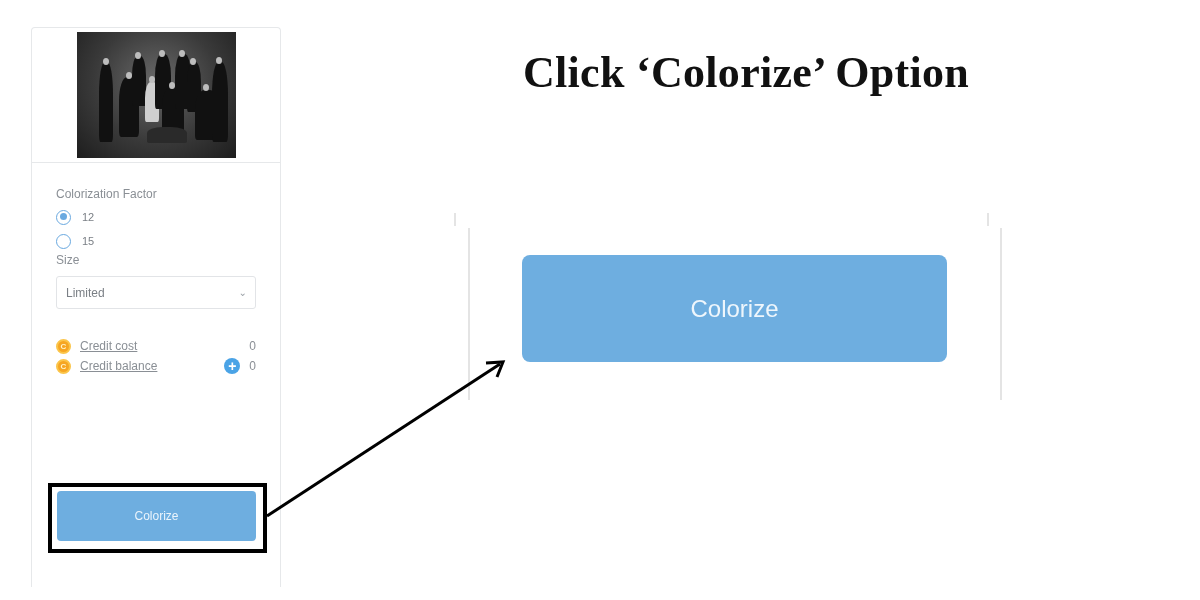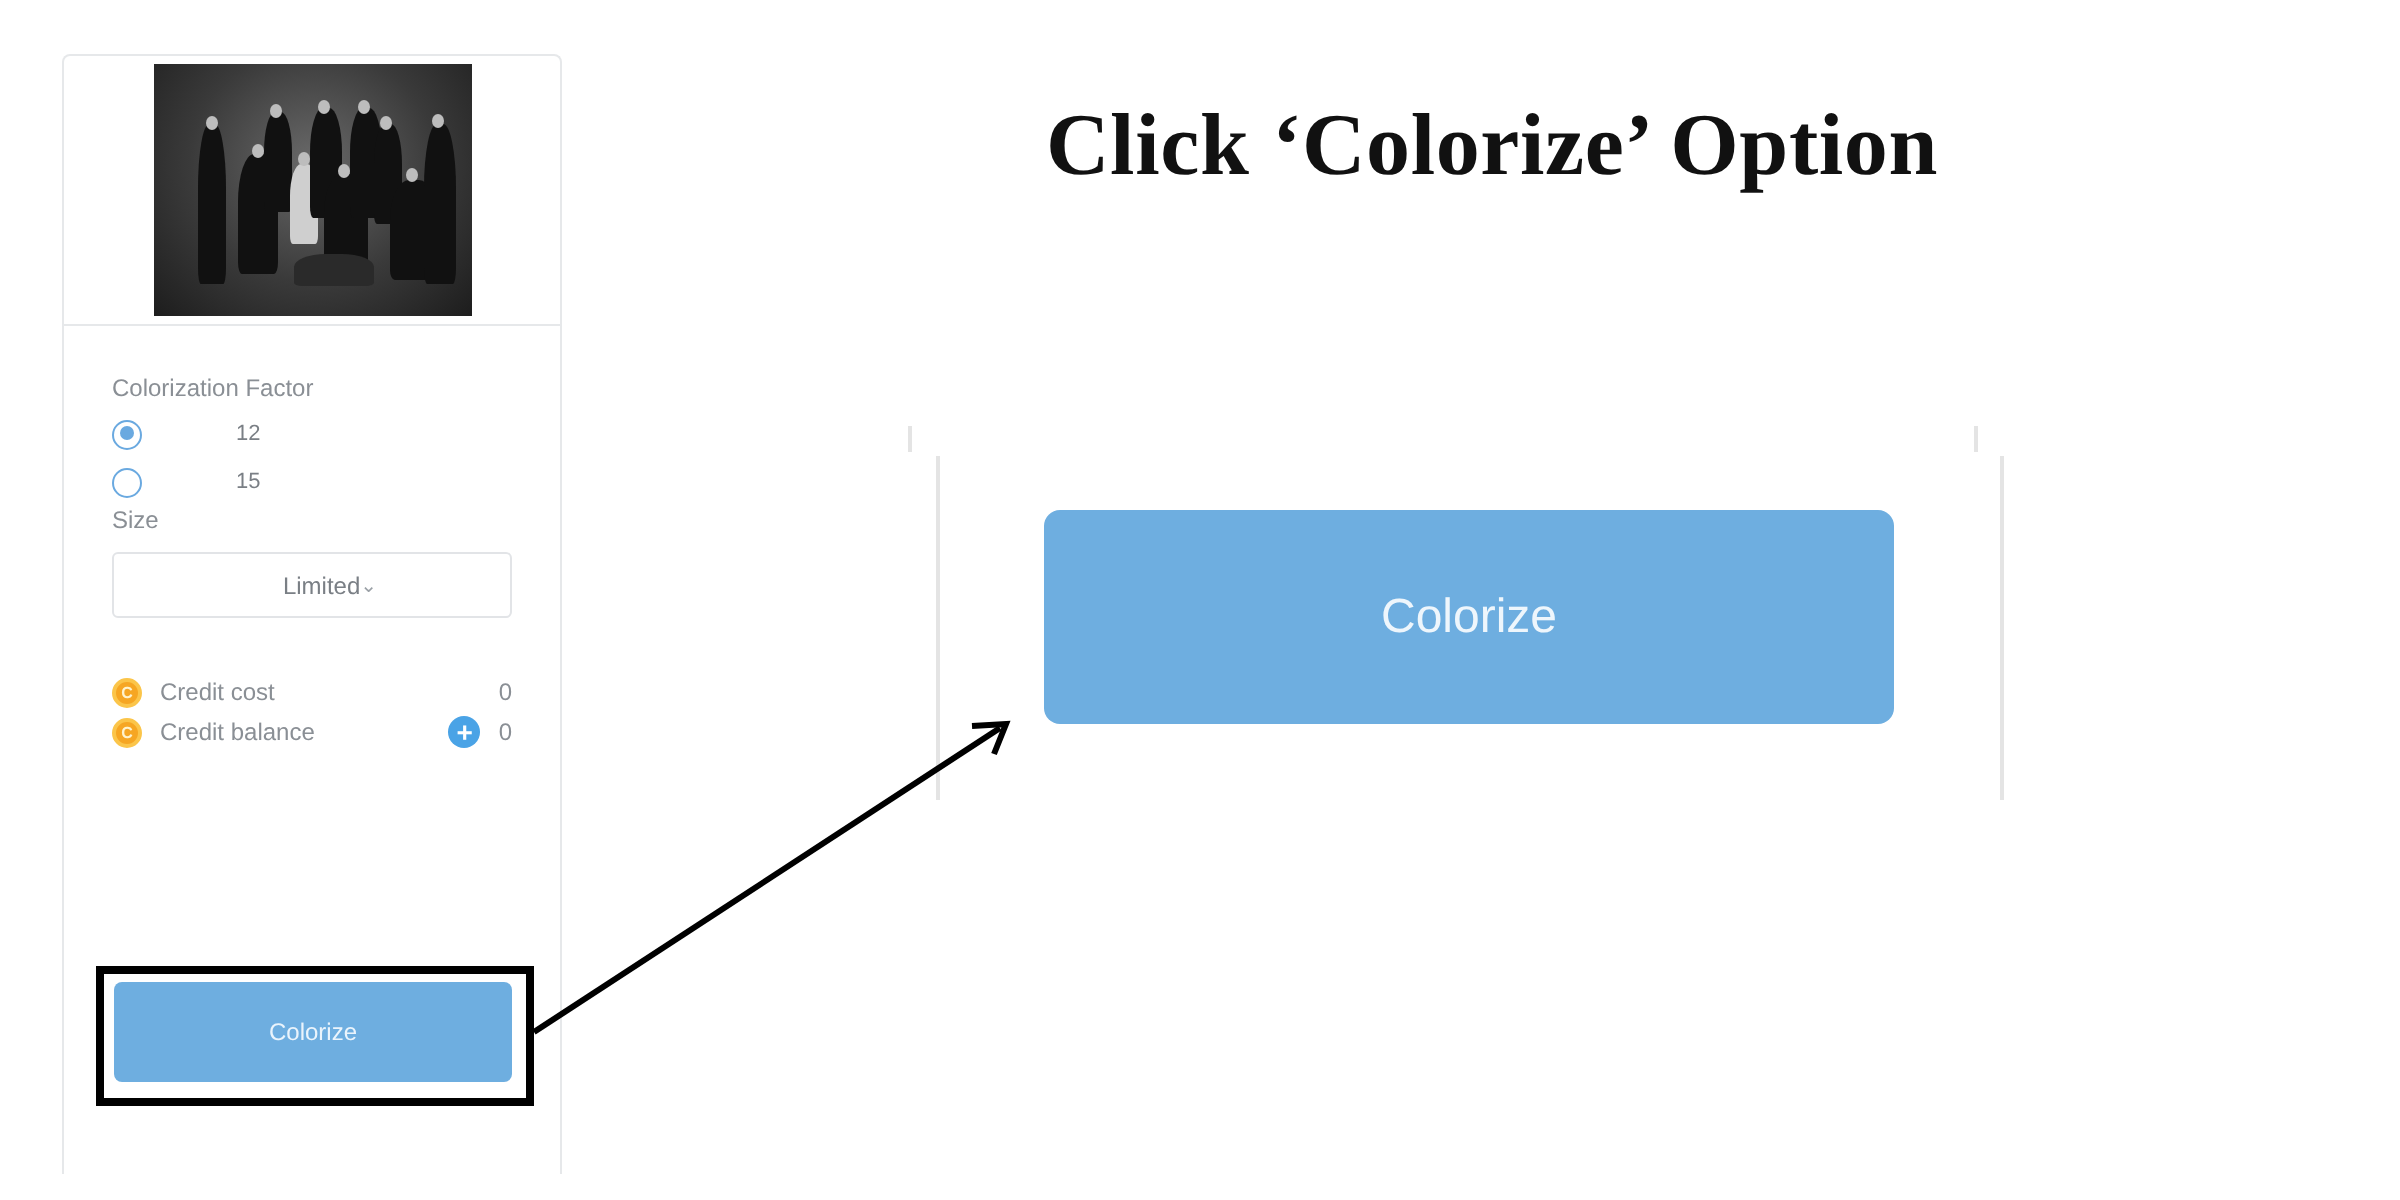--- a/index.html
+++ b/index.html
@@ -7,34 +7,34 @@
 
     .panel { position: absolute; left: 31px; top: 27px; width: 250px; height: 560px; border: 1px solid #e6e8ea; border-bottom: none; border-radius: 4px 4px 0 0; background: #fff; }
     .thumb-wrap { height: 135px; border-bottom: 1px solid #e6e8ea; display: flex; justify-content: center; align-items: flex-start; padding-top: 4px; }
     .thumb { width: 159px; height: 126px; background: radial-gradient(ellipse at 50% 40%, #6a6a6a 0%, #3a3a3a 55%, #1d1d1d 100%); position: relative; overflow: hidden; }
     .thumb .fig { position: absolute; background: #111; border-radius: 40% 40% 10% 10%; }
     .thumb .face { position: absolute; background: #bdbdbd; border-radius: 50%; width: 6px; height: 7px; }
 
     .section { padding: 0 24px; }
     .label { font-size: 12px; color: #8a8f95; }
     .cf-label { margin-top: 24px; }
-    .radio-row { display: flex; align-items: center; height: 24px; gap: 36px; }
+    .radio-row { display: flex; align-items: center; height: 24px; }
     .radio { width: 15px; height: 15px; border: 1.6px solid #6aa9e0; border-radius: 50%; position: relative; margin-right: 11px; }
     .radio.checked::after { content: ""; position: absolute; left: 2.5px; top: 2.5px; width: 7px; height: 7px; border-radius: 50%; background: #6aa9e0; }
     .radio-label { font-size: 11px; color: #7a7f85; }
     .radio-list { margin-top: 4px; }
 
     .size-label { }
-    .select { margin-top: 9px; width: 200px; height: 33px; border: 1px solid #e2e4e7; border-radius: 3px; display: flex; align-items: center; justify-content: center; padding: 0 8px 0 26px; font-size: 12px; color: #7a7f85; }
+    .select { margin-top: 9px; width: 200px; height: 33px; border: 1px solid #e2e4e7; border-radius: 3px; display: flex; align-items: center; justify-content: space-between; padding: 0 8px 0 9px; font-size: 12px; color: #7a7f85; }
     .chev { font-size: 10px; color: #9aa0a6; }
 
     .credit { margin-top: 27px; }
     .credit-row { display: flex; align-items: center; height: 20px; font-size: 12px; color: #8a8f95; width: 200px; }
     .coin { width: 15px; height: 15px; border-radius: 50%; background: #f6a623; border: 2px solid #fbc54a; margin-right: 9px; display: flex; align-items: center; justify-content: center; font-size: 8px; color: #fff3cc; font-weight: bold; }
-    .credit-row .name { flex: 1; }
+    .credit-row .name { flex: 1; text-decoration: underline; }
     .plus { width: 16px; height: 16px; border-radius: 50%; background: #4aa3e6; color: #fff; font-size: 14px; line-height: 16px; text-align: center; margin-right: 9px; font-weight: bold; }
     .val { font-size: 12px; color: #8a8f95; }
 
     .colorize-btn { position: absolute; left: 25px; top: 463px; width: 199px; height: 50px; background: #6eaee0; border-radius: 4px; color: #eaf4fc; font-size: 12px; display: flex; align-items: center; justify-content: center; cursor: pointer; border: none; }
     .highlight-box { position: absolute; left: 48px; top: 483px; width: 219px; height: 70px; border: 4px solid #000; pointer-events: none; }
 
     .title { position: absolute; left: 0; width: 1492px; top: 47px; text-align: center; font-family: "Liberation Serif", serif; font-weight: bold; font-size: 44px; color: #111; letter-spacing: 0.3px; }
 
     .zoom-frame { position: absolute; left: 468px; top: 228px; width: 534px; height: 172px; border-left: 2px solid #e4e4e4; border-right: 2px solid #e4e4e4; }
     .tick-l { position: absolute; left: 454px; top: 213px; width: 2px; height: 13px; background: #e4e4e4; }

